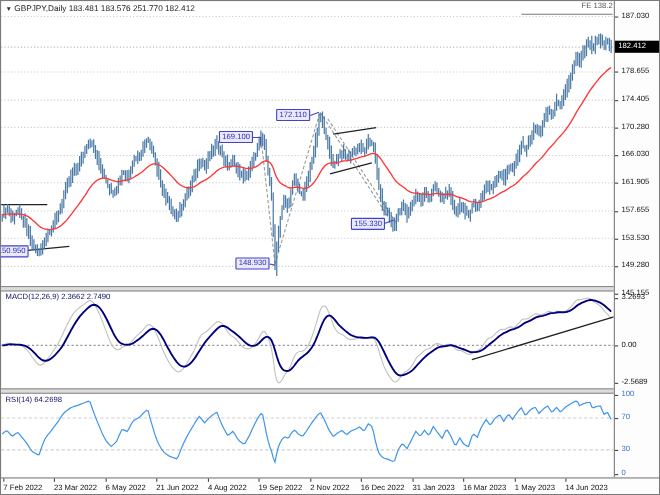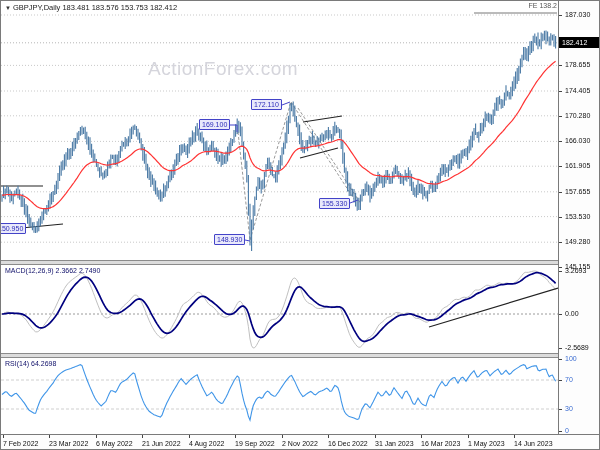--- a/index.html
+++ b/index.html
@@ -34,23 +34,22 @@
   #price-tag{position:absolute;left:558px;top:36px;width:41px;height:11px;background:#000;color:#fff;
     font-size:7px;line-height:11px;padding-left:3px;box-sizing:border-box;z-index:7;}
   .ind-label{position:absolute;left:4px;font-size:7px;color:#10106a;white-space:nowrap;z-index:5;}
   #macd-label{top:266px;}
   #rsi-label{top:359px;}
 </style>
 </head>
 <body>
 
 <div id="chart-window">
-  <div id="chart-title"><span class="tri">▼</span><span>GBPJPY,Daily</span> <span>183.481 183.576 153.753 182.412</span></div>
+  <div id="chart-title"><span class="tri">▼</span><span>GBPJPY,Daily</span> <span>183.481 183.576 251.770 182.412</span></div>
 
-  <div id="watermark">ActionForex.com</div>
   <div id="fe-label">FE 138.2</div>
 
   <svg id="main-svg" width="557" height="259">
       <line x1="0" y1="14.0" x2="557" y2="14.0" stroke="#c9c9c9" stroke-width="1" stroke-dasharray="1,2"></line>
       <line x1="0" y1="64.4" x2="557" y2="64.4" stroke="#c9c9c9" stroke-width="1" stroke-dasharray="1,2"></line>
       <line x1="0" y1="90.0" x2="557" y2="90.0" stroke="#c9c9c9" stroke-width="1" stroke-dasharray="1,2"></line>
       <line x1="0" y1="114.8" x2="557" y2="114.8" stroke="#c9c9c9" stroke-width="1" stroke-dasharray="1,2"></line>
       <line x1="0" y1="140.4" x2="557" y2="140.4" stroke="#c9c9c9" stroke-width="1" stroke-dasharray="1,2"></line>
       <line x1="0" y1="165.2" x2="557" y2="165.2" stroke="#c9c9c9" stroke-width="1" stroke-dasharray="1,2"></line>
       <line x1="0" y1="190.8" x2="557" y2="190.8" stroke="#c9c9c9" stroke-width="1" stroke-dasharray="1,2"></line>

